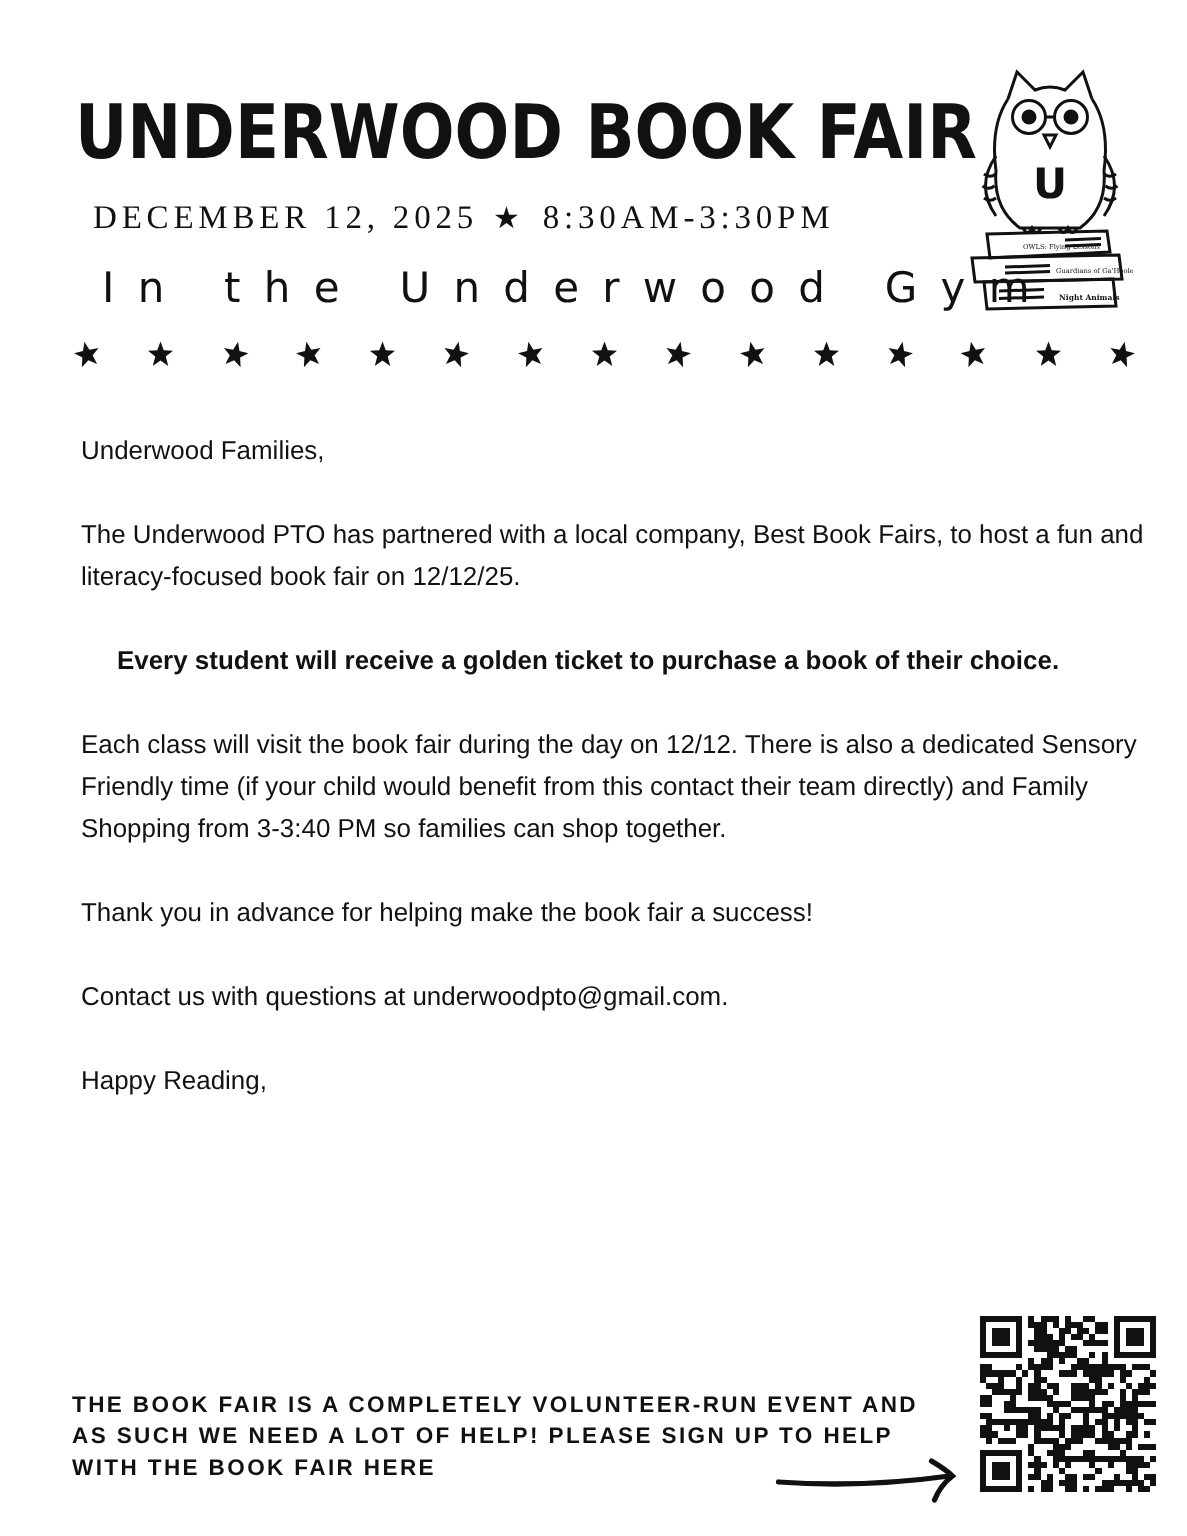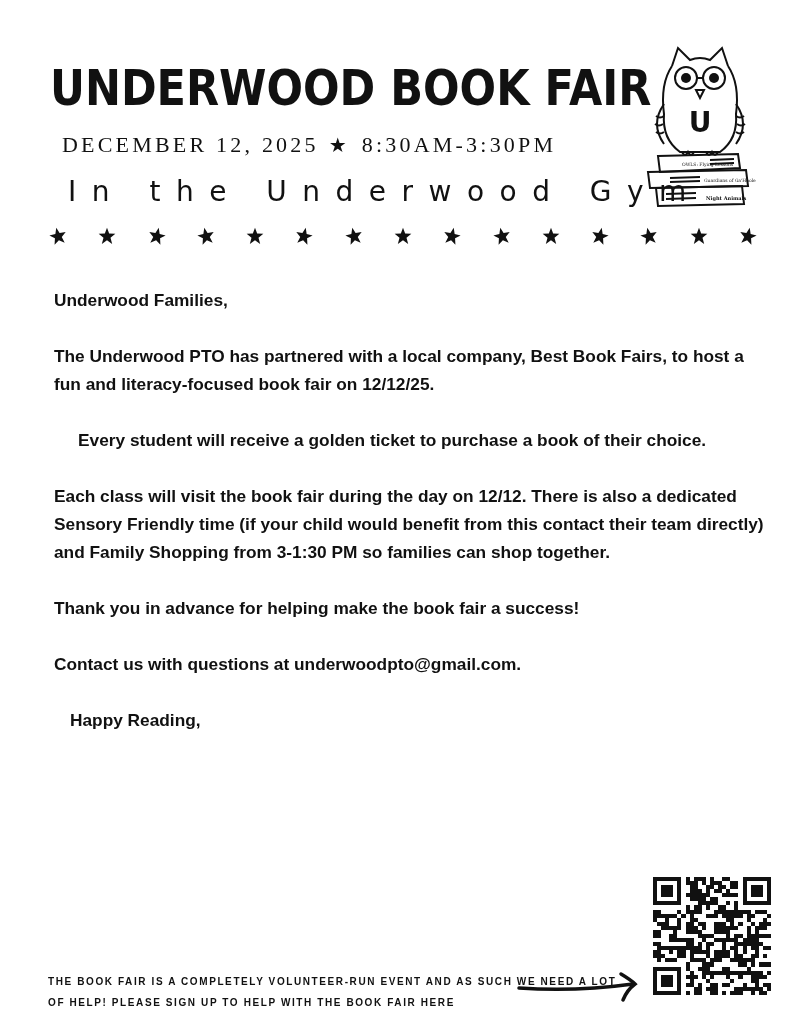--- a/index.html
+++ b/index.html
@@ -24,27 +24,27 @@
   .stars-row {
     position: absolute; left: 48px; top: 226px; width: 710px;
     display: flex; justify-content: space-between;
   }
   .stars-row svg { width: 20px; height: 20px; }
   .owl { position: absolute; left: 640px; top: 44px; width: 120px; height: 170px; }
   .body {
     position: absolute; left: 54px; top: 286px; width: 710px;
     font-size: 17.3px; line-height: 28px;
   }
-  .body p { margin: 0 0 28px 0; font-weight: bold; }
+  .body p { margin: 0 0 28px 0; }
   .body p.bold { font-weight: bold; margin-left: 24px; }
-  .body p.sig { margin: 16px; }
+  .body p.sig { margin: 0; }
   .volunteer {
     position: absolute; left: 48px; top: 926px; width: 580px;
-    font-weight: bold; font-size: 10px; letter-spacing: 1.6px;
-    line-height: 21px; text-transform: uppercase; margin-top: 45px;
+    font-weight: bold; font-size: 15px; letter-spacing: 1.6px;
+    line-height: 21px; text-transform: uppercase;
   }
   .arrow { position: absolute; left: 515px; top: 970px; width: 130px; height: 36px; }
   .qr { position: absolute; left: 653px; top: 877px; width: 118px; height: 118px; }
 </style>
 </head>
 <body>
 
 <div class="title">UNDERWOOD BOOK FAIR</div>
 
 <div class="date-line">
@@ -132,21 +132,21 @@
   <text x="60" y="88" text-anchor="middle" font-family="DejaVu Sans, sans-serif" font-weight="bold" font-size="28" fill="#111">U</text>
   <text x="42" y="122" font-family="DejaVu Serif, serif" font-size="4.5" fill="#111">OWLS: Flying Lessons</text>
   <text x="64" y="138" font-family="DejaVu Serif, serif" font-size="4.5" fill="#111">Guardians of Ga'Hoole</text>
   <text x="66" y="156" font-family="DejaVu Serif, serif" font-size="5" font-weight="bold" fill="#111">Night Animals</text>
 </svg>
 
 <div class="body">
   <p>Underwood Families,</p>
   <p>The Underwood PTO has partnered with a local company, Best Book Fairs, to host a fun and literacy-focused book fair on 12/12/25.</p>
   <p class="bold">Every student will receive a golden ticket to purchase a book of their choice.</p>
-  <p>Each class will visit the book fair during the day on 12/12. There is also a dedicated Sensory Friendly time (if your child would benefit from this contact their team directly) and Family Shopping from 3-1:30 PM so families can shop together.</p>
+  <p>Each class will visit the book fair during the day on 12/12. There is also a dedicated Sensory Friendly time (if your child would benefit from this contact their team directly) and Family Shopping from 3-3:40 PM so families can shop together.</p>
   <p>Thank you in advance for helping make the book fair a success!</p>
   <p>Contact us with questions at underwoodpto@gmail.com.</p>
   <p class="sig">Happy Reading,</p>
 </div>
 
 <div class="volunteer">THE BOOK FAIR IS A COMPLETELY VOLUNTEER-RUN EVENT AND AS SUCH WE NEED A LOT OF HELP! PLEASE SIGN UP TO HELP WITH THE BOOK FAIR HERE</div>
 
 <svg class="arrow" viewBox="0 0 130 36">
   <path d="M4 18 Q60 22 118 14" fill="none" stroke="#111" stroke-width="3.5" stroke-linecap="round"></path>
   <path d="M106 4 Q116 10 120 14 Q112 20 108 30" fill="none" stroke="#111" stroke-width="3.5" stroke-linecap="round"></path>

